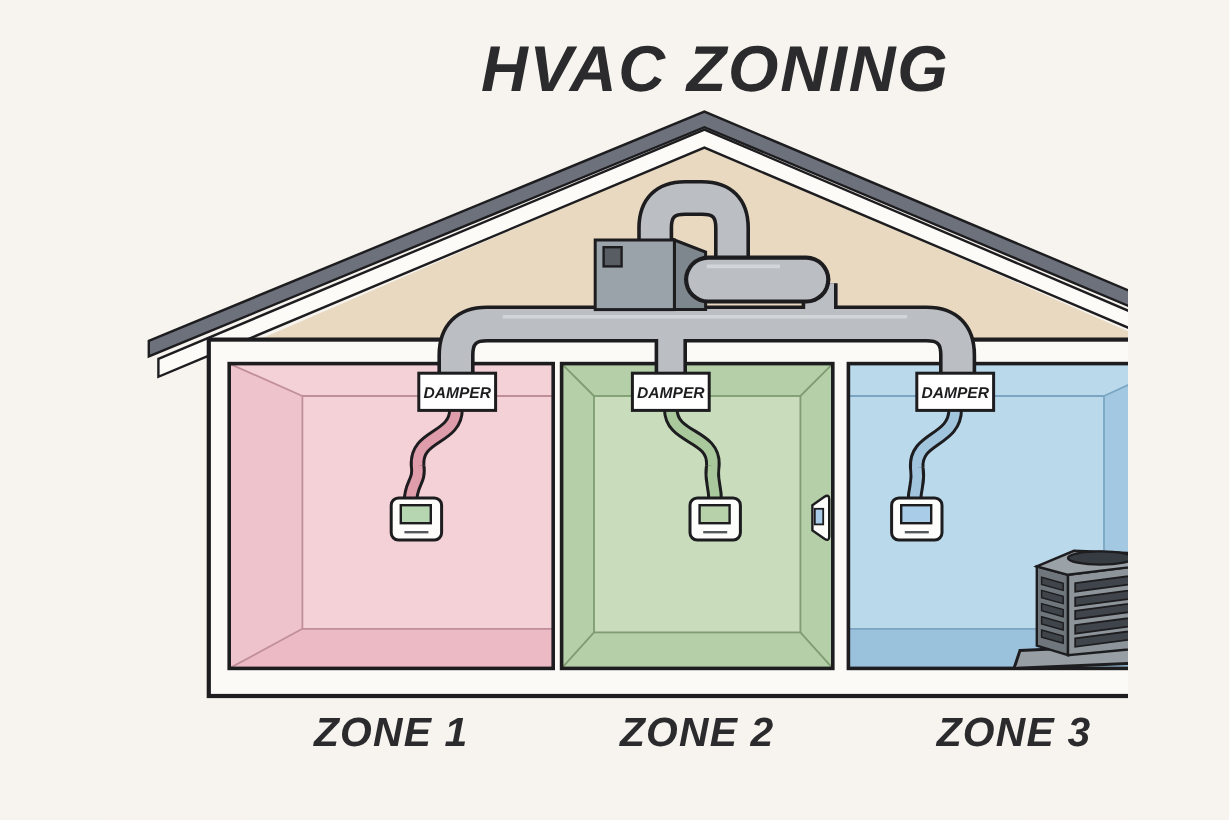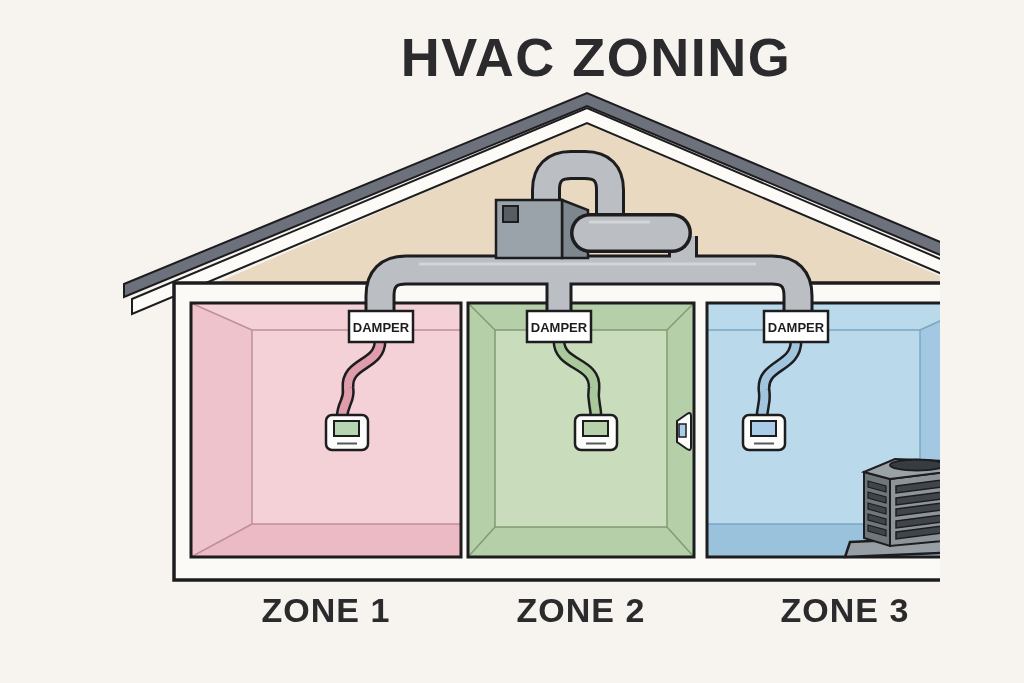--- a/index.html
+++ b/index.html
@@ -1,17 +1,17 @@
 <!DOCTYPE html>
 <html><head>
 <meta charset="utf-8">
 <style>
   html,body{margin:0;padding:0;background:#f7f3ee;}
   .stage{width:856px;height:683px;position:relative;overflow:hidden;margin:0 auto;
-         font-family:"Liberation Sans", sans-serif;}
+         font-family:"Liberation Sans", sans-serif;font-style:italic;}
   svg{display:block;}
   text{font-family:"Liberation Sans", sans-serif;}
 </style>
 </head>
 <body>
 
 <div class="stage">
 <svg width="1024" height="683" viewBox="0 0 1024 683" xmlns="http://www.w3.org/2000/svg">
 
   <rect x="0" y="0" width="1024" height="683" fill="#f7f3ee"></rect>

